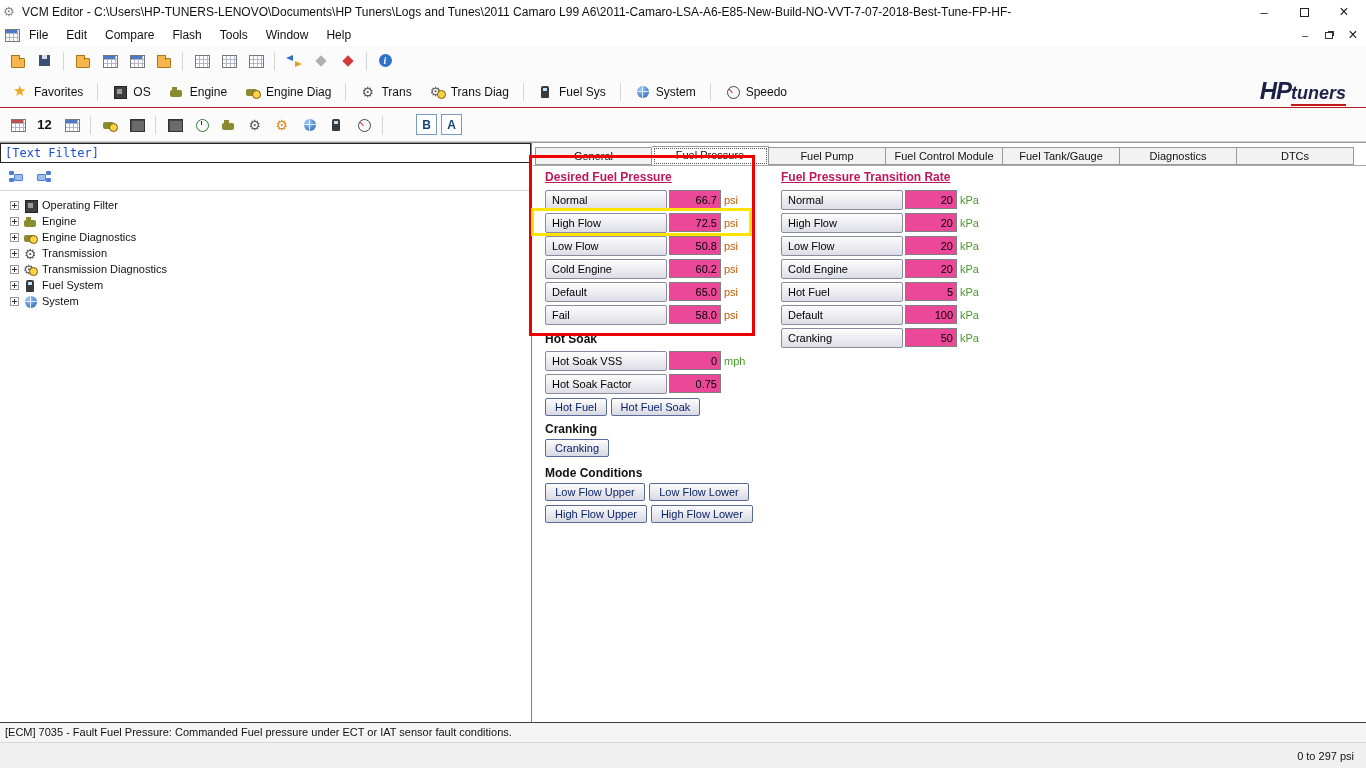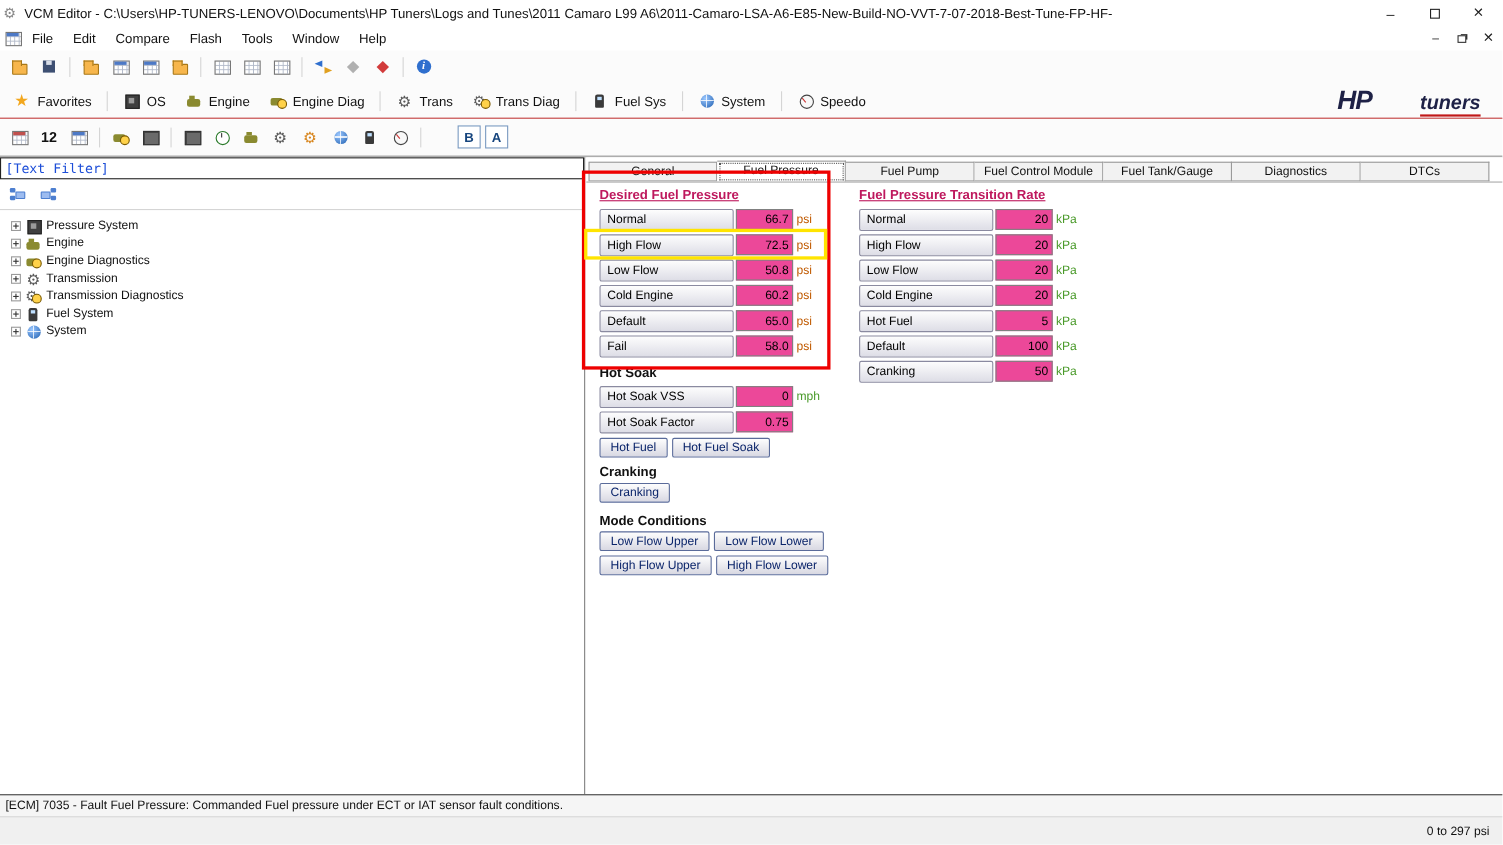--- a/index.html
+++ b/index.html
@@ -27,21 +27,21 @@
 
   
   .toolbar{position:absolute;left:0;width:1366px;background:#fbfbfb;display:flex;align-items:center;padding:0 4px;}
   .tb1{top:46px;height:30px;}
   .tb2{top:76px;height:32px;border-bottom:1px solid #b91c1c;}
   .tb3{top:108px;height:34px;border-bottom:1px solid #cfcfcf;}
   .tbtn{width:27px;height:26px;display:flex;align-items:center;justify-content:center;cursor:default;}
   .nav-items{display:flex;align-items:center;height:100%;}
   .navbtn{display:flex;align-items:center;gap:5px;padding:0 9px;height:26px;font-size:12px;color:#111;cursor:default;}
   .navlabel{white-space:nowrap;}
-  .logo{margin-left:auto;margin-right:16px;display:flex;align-items:baseline;font-style:italic;gap:44px;}
+  .logo{margin-left:auto;margin-right:16px;display:flex;align-items:baseline;font-style:italic;}
   .logo-hp{font-weight:bold;font-size:24px;color:#1e2146;letter-spacing:-1px;}
   .logo-tuners{font-size:18px;font-weight:bold;color:#1e2146;border-bottom:2px solid #c01818;}
   .tb3-icons{display:flex;align-items:center;}
   .ab-btn{width:21px;height:21px;margin-left:4px;background:#fff;border:1px solid #7a9ac0;
     color:#16457e;font-weight:bold;font-size:12px;font-family:inherit;padding:0;cursor:default;}
   .ab-btn:first-of-type{margin-left:28px;}
 
   
   .shape{display:inline-block;position:relative;width:16px;height:16px;flex:none;}
   .shape-sep{width:1px;height:18px;background:#d5d5d5;margin:0 5px;}
@@ -332,21 +332,21 @@
   <div class="sidebar">
     <input class="filter-input" type="text" value="[Text Filter]" style="">
     <div class="tree-toolbar">
       <span class="shape shape-treeA"></span>
       <span class="shape shape-treeB"></span>
     </div>
     <div class="tree">
         <div class="titem">
           <span class="plus"></span>
           <span class="shape shape-chip"></span>
-          <span class="tlabel">Pressure System</span>
+          <span class="tlabel">Operating Filter</span>
         </div>
         <div class="titem">
           <span class="plus"></span>
           <span class="shape shape-engine"></span>
           <span class="tlabel">Engine</span>
         </div>
         <div class="titem">
           <span class="plus"></span>
           <span class="shape shape-engine-diag"></span>
           <span class="tlabel">Engine Diagnostics</span>

